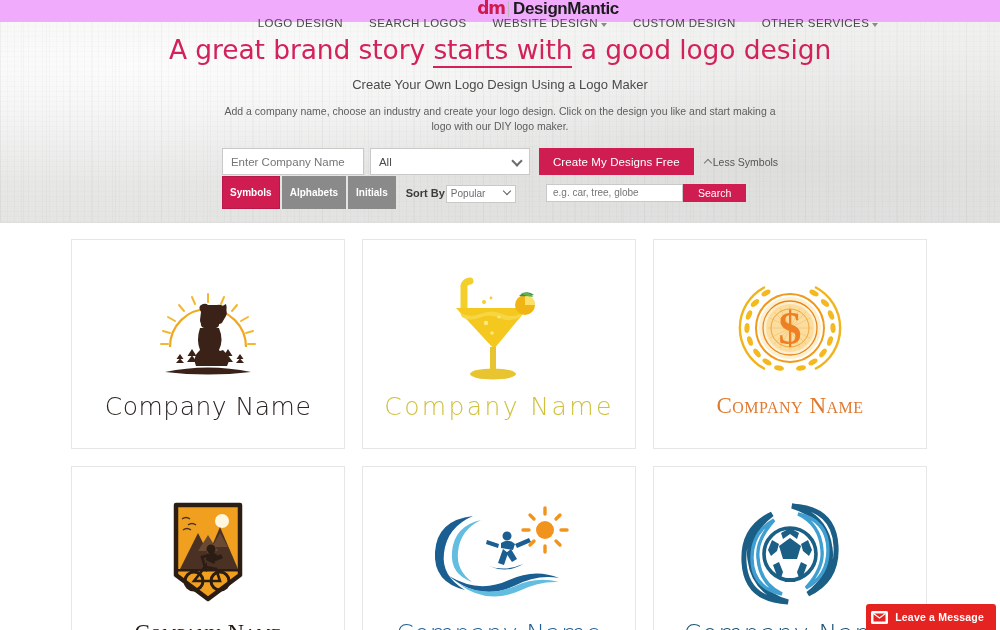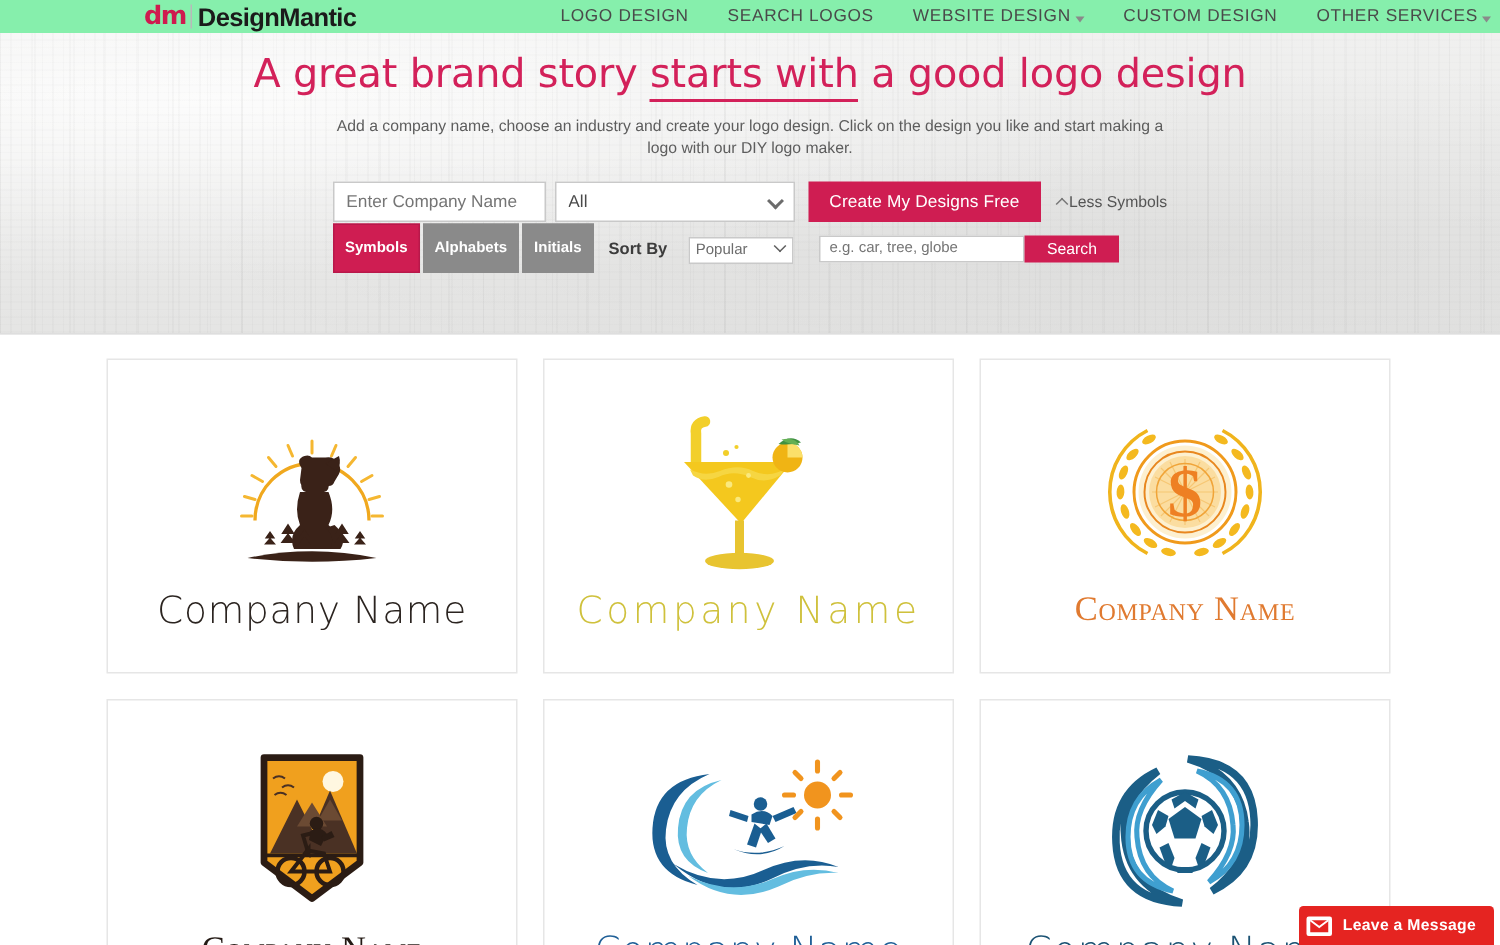--- a/index.html
+++ b/index.html
@@ -5,22 +5,22 @@
   * { box-sizing: border-box; }
   html, body { margin:0; padding:0; }
   body {
     width:1000px; height:630px; overflow:hidden;
     font-family:"Liberation Sans", sans-serif;
     background:#ffffff; color:#3a3a3a;
   }
 
   
   .topnav{
-    height:22px; background:#86efac; display:flex; align-items:center;
-    position:relative; z-index:5;
+    height:22px; background:#f0abfc; display:flex; align-items:center;
+    position:relative; z-index:5;flex-direction:column;
   }
   .brand{ display:flex; align-items:center; margin-left:96px; }
   .brand-mark{
     font-size:17px; font-weight:bold; color:#cf1a4f; letter-spacing:-1px;
     line-height:1; font-family:"DejaVu Sans", sans-serif;
   }
   .brand-divider{ width:1px; height:16px; background:#b9b9b9; margin:0 4px 0 3px; }
   .brand-name{ font-size:17px; font-weight:bold; color:#1b1b1b; letter-spacing:-0.4px; line-height:1; }
 
   .navlinks{ display:flex; align-items:center; gap:26px; margin-left:136px; }
@@ -101,21 +101,21 @@
   }
   .row2-left{ display:flex; align-items:center; position:absolute; left:222px; }
   .chip{
     height:33px; padding:0 7px; font-size:10px; color:#fff; background:#8a8a8a;
     display:flex; align-items:center; cursor:pointer; font-weight:bold;
     border:1px solid #8a8a8a;
   }
   .chip.active{ background:#cf1d52; border-color:#b8184a; }
   .chip + .chip{ margin-left:2px; }
   .sortby{ margin-left:10px; font-size:11px; color:#3c3c3c; font-weight:bold; }
-  .sel-sort-wrap{ position:relative; margin-left:14px; }
+  .sel-sort-wrap{ position:relative; margin-left:1px; }
   .sel-sort{
     width:70px; height:18px; border:1px solid #c9c9c9; background:#fff;
     font-size:10px; color:#6d6d6d; padding:0 18px 0 4px; outline:none;
     -webkit-appearance:none; appearance:none; font-family:"Liberation Sans", sans-serif;
   }
   .chev-sm{
     position:absolute; right:6px; top:5px; width:6px;height:6px;
     border-right:1.8px solid #5f5f5f;border-bottom:1.8px solid #5f5f5f;
     transform:rotate(45deg); pointer-events:none;
   }
@@ -196,20 +196,21 @@
       <span>OTHER SERVICES</span>
       <span class="caret"></span>
     </div>
   </div>
 </div>
 
 <div class="hero">
   <div class="hero-inner">
     <h1 class="hero-title"><span>A great brand story </span><span class="u">starts with</span><span> a good logo design</span></h1>
 
+    <p class="hero-sub">Create Your Own Logo Design Using a Logo Maker</p>
     <p class="hero-desc">Add a company name, choose an industry and create your logo design. Click on the design you like and start making a logo with our DIY logo maker.</p>
 
     <div class="formrow">
       <input class="inp-company" type="text" placeholder="Enter Company Name" style="">
       <div class="select-wrap">
         <select class="sel-industry">
           <option>All</option>
         </select>
         <span class="chev"></span>
       </div>

